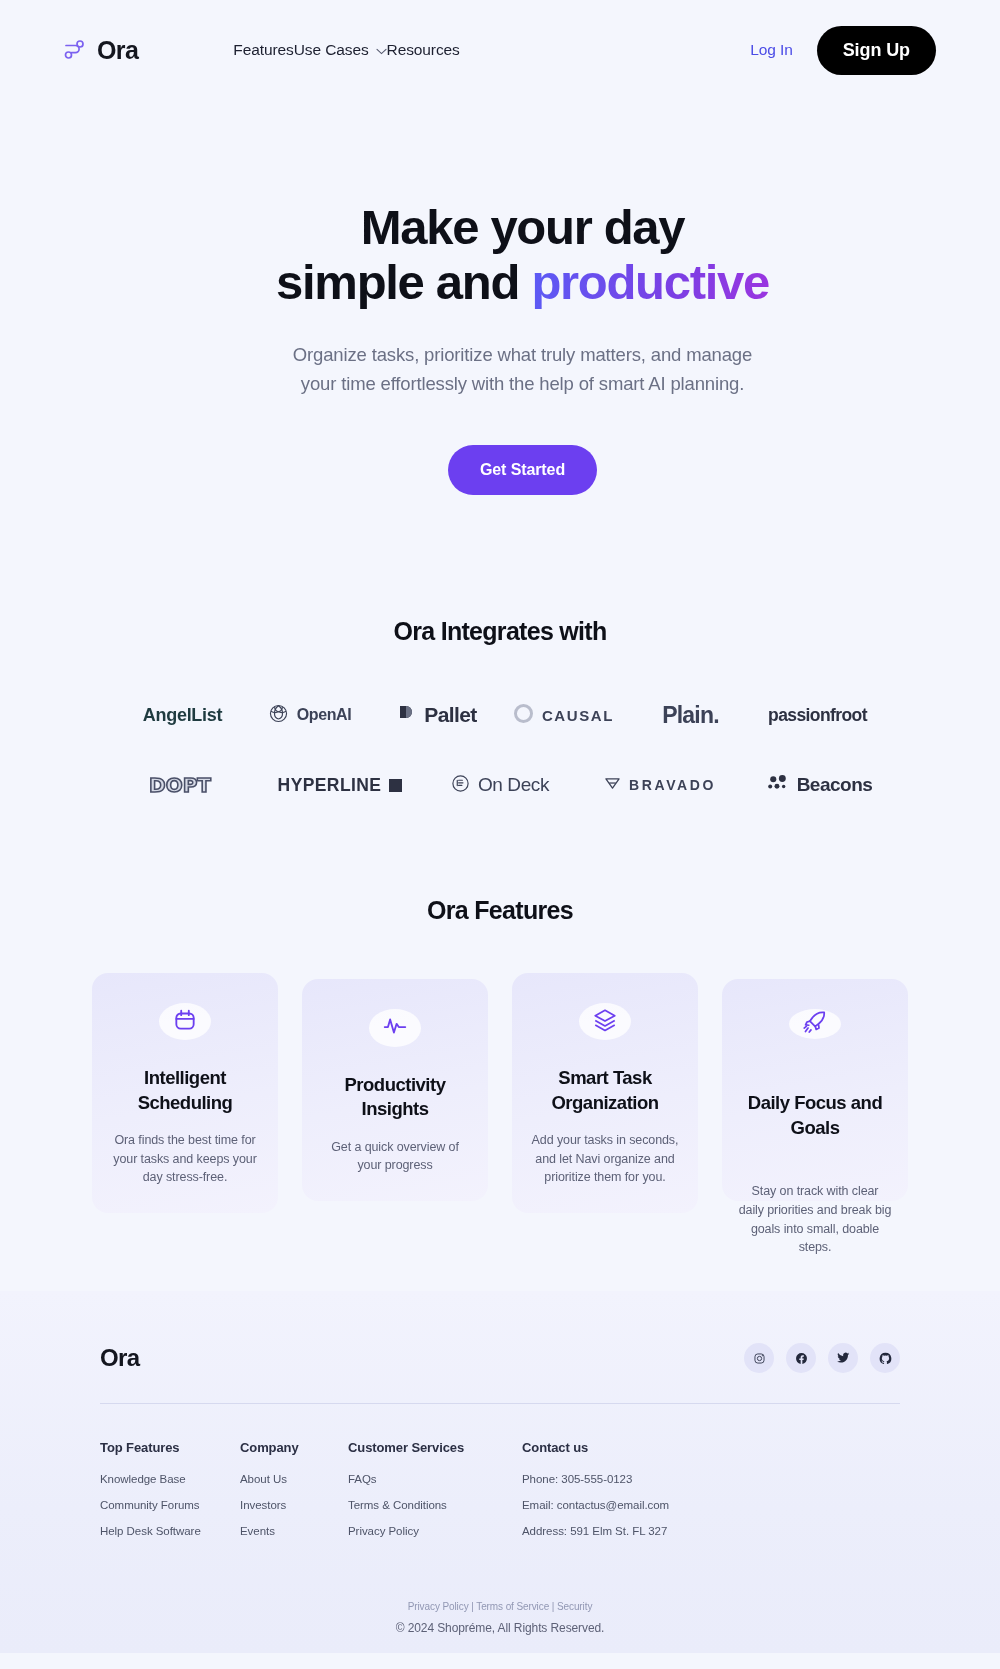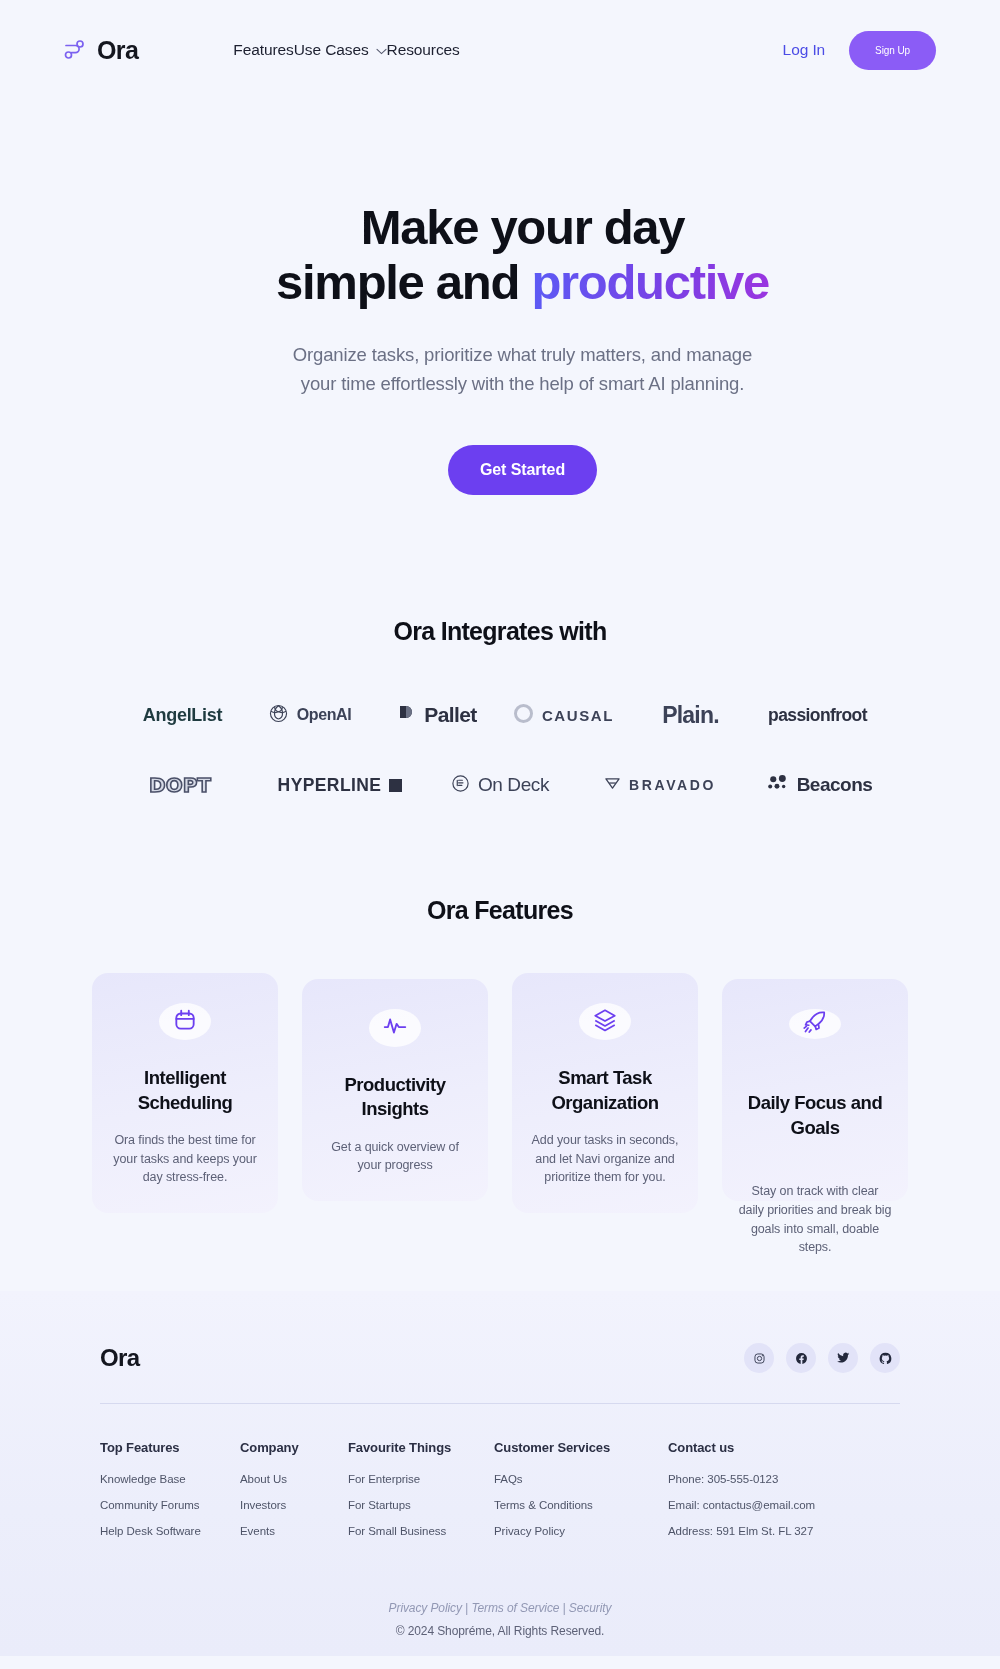--- a/index.html
+++ b/index.html
@@ -34,22 +34,22 @@
     cursor: pointer; display: flex; align-items: center; gap: 7px;
   }
   .chev { display: block; }
   .nav-right {
     margin-left: auto; display: flex; align-items: center; gap: 24px;
   }
   .login {
     font-size: 15.5px; color: #4b4ce6; cursor: pointer; letter-spacing: -0.1px;
   }
   .signup {
-    background: #8b5cf6; color: #fff; border: none;
-    font-family: inherit; font-size: 10px; font-weight: 400;
+    background: #000000; color: #fff; border: none;
+    font-family: inherit; font-size: 18px; font-weight: 700;
     padding: 14px 26px; border-radius: 26px; cursor: pointer;
     letter-spacing: -0.1px;
   }
 
   
   .hero { text-align: center; padding-top: 100px; padding-left: 45px; }
   .hero h1 {
     font-size: 49px; line-height: 1.12; font-weight: 700;
     color: #0e1018; letter-spacing: -1.3px;
   }
@@ -170,21 +170,21 @@
   }
   .fcol a {
     display: block; font-size: 11.5px; color: #4e5468;
     text-decoration: none; margin-bottom: 14px; letter-spacing: -0.05px;
     cursor: pointer;
   }
   .copyrow {
     text-align: center; padding: 16px 0 18px;
   }
   .legal {
-    font-size: 12px; color: #9298b4; letter-spacing: -0.1px; font-style: italic;
+    font-size: 10px; color: #9298b4; letter-spacing: -0.1px;
   }
   .legal span { cursor: pointer; }
   .copy {
     margin-top: 9px; font-size: 12px; color: #5d6177; letter-spacing: -0.1px;
   }
 </style>
 </head>
 <body>
 
 <div class="nav">
@@ -414,26 +414,20 @@
       <a>Knowledge Base</a>
       <a>Community Forums</a>
       <a>Help Desk Software</a>
     </div>
     <div class="fcol w2">
       <h4>Company</h4>
       <a>About Us</a>
       <a>Investors</a>
       <a>Events</a>
     </div>
-    <div class="fcol w3">
-      <h4>Favourite Things</h4>
-      <a>For Enterprise</a>
-      <a>For Startups</a>
-      <a>For Small Business</a>
-    </div>
     <div class="fcol w4">
       <h4>Customer Services</h4>
       <a>FAQs</a>
       <a>Terms &amp; Conditions</a>
       <a>Privacy Policy</a>
     </div>
     <div class="fcol w5">
       <h4>Contact us</h4>
       <a>Phone: 305-555-0123</a>
       <a>Email: contactus@email.com</a>

